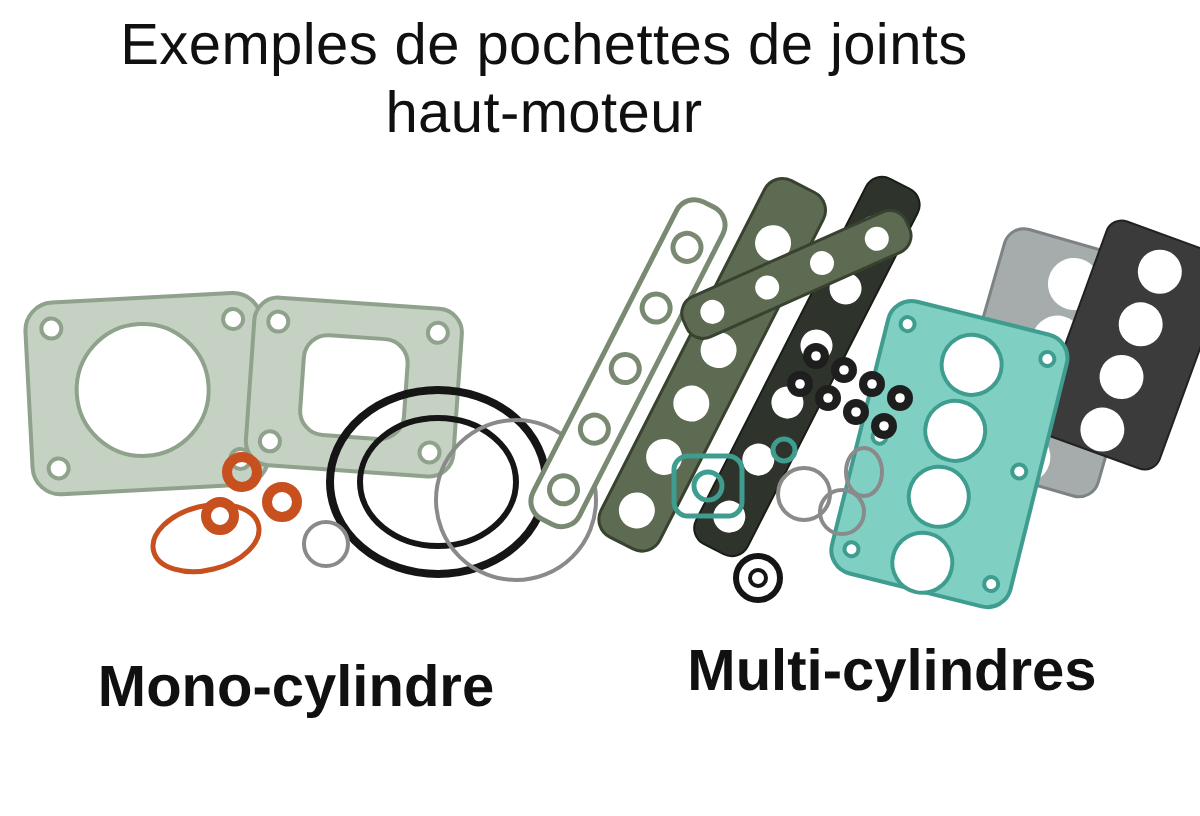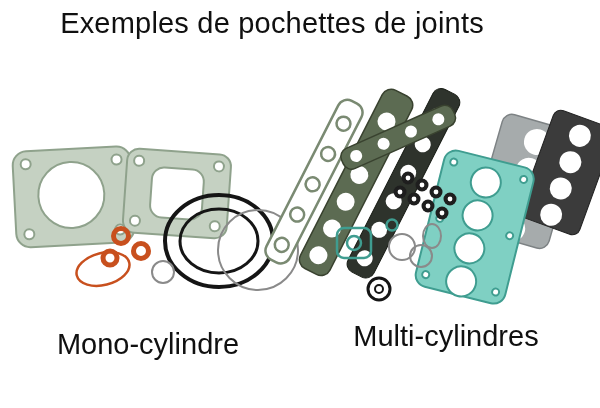--- a/index.html
+++ b/index.html
@@ -9,21 +9,21 @@
     font-family:"Liberation Sans", sans-serif;
     color:#101010;
   }
   .title{
     position:absolute;top:6px;left:0;width:544px;
     text-align:center;font-size:29px;line-height:1.18;font-weight:400;
     letter-spacing:0.2px;
   }
   .title span{display:block;}
   .caption{
-    position:absolute;font-size:29px;font-weight:400;text-align:center;
+    position:absolute;font-size:29px;font-weight:700;text-align:center;
   }
   .caption-mono{top:328px;left:26px;width:244px;}
   .caption-multi{top:320px;left:316px;width:260px;}
   svg{position:absolute;top:0;left:0;}
 
   
   .c-plate{fill:var(--green);stroke:var(--green-dark);stroke-width:2;}
   .c-hole{fill:#ffffff;stroke:var(--green-dark);stroke-width:2;}
   .c-orange{fill:none;stroke:var(--orange);}
   .c-black-ring{fill:none;stroke:var(--black);}
@@ -37,20 +37,21 @@
   .c-dark{fill:#3b3b3b;stroke:#222;stroke-width:1;}
   .c-wh{fill:#ffffff;}
   .c-thin{fill:none;stroke:#8a8a8a;stroke-width:2;}
   .c-grom{fill:#1e1e1e;}
 </style>
 </head>
 <body>
 
 <div class="title">
   <span>Exemples de pochettes de joints</span>
+  <span>haut-moteur</span>
 </div>
 
 <svg width="600" height="408" viewBox="0 0 600 408" aria-hidden="true">
 
   <g>
 
     <g transform="translate(12,152) rotate(-3)">
       <rect x="0" y="0" width="118" height="96" rx="14" class="c-plate"></rect>
       <circle cx="57" cy="46" r="33" class="c-hole"></circle>
       <circle cx="13" cy="13" r="5" class="c-hole"></circle>

